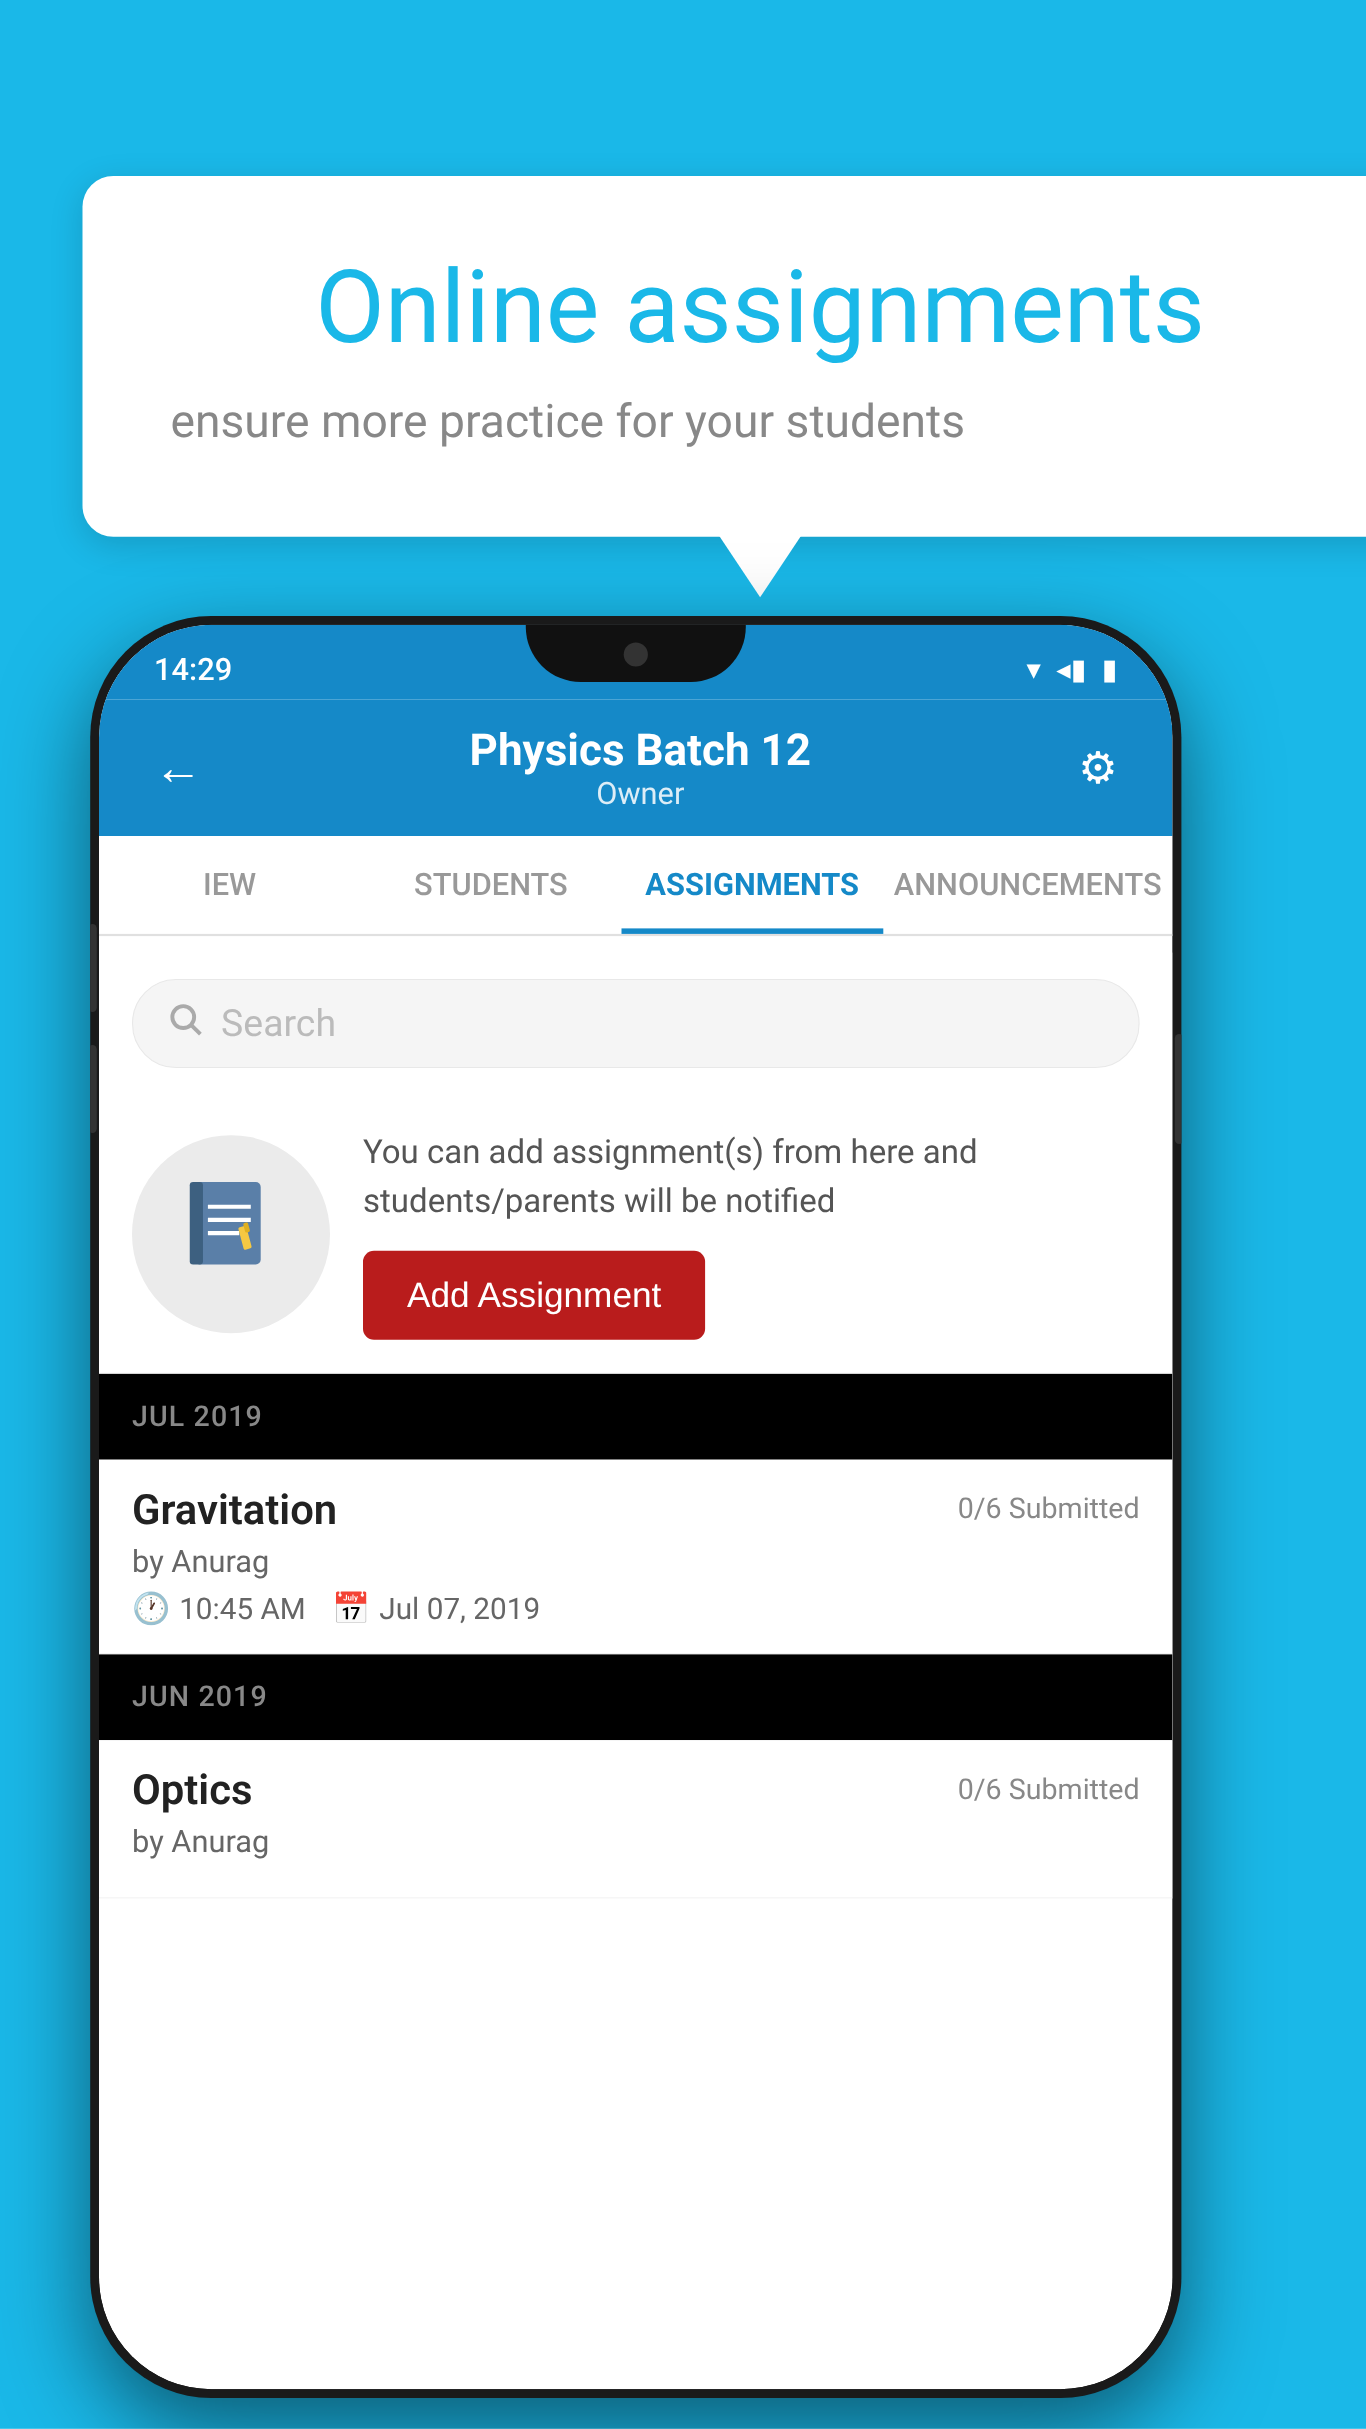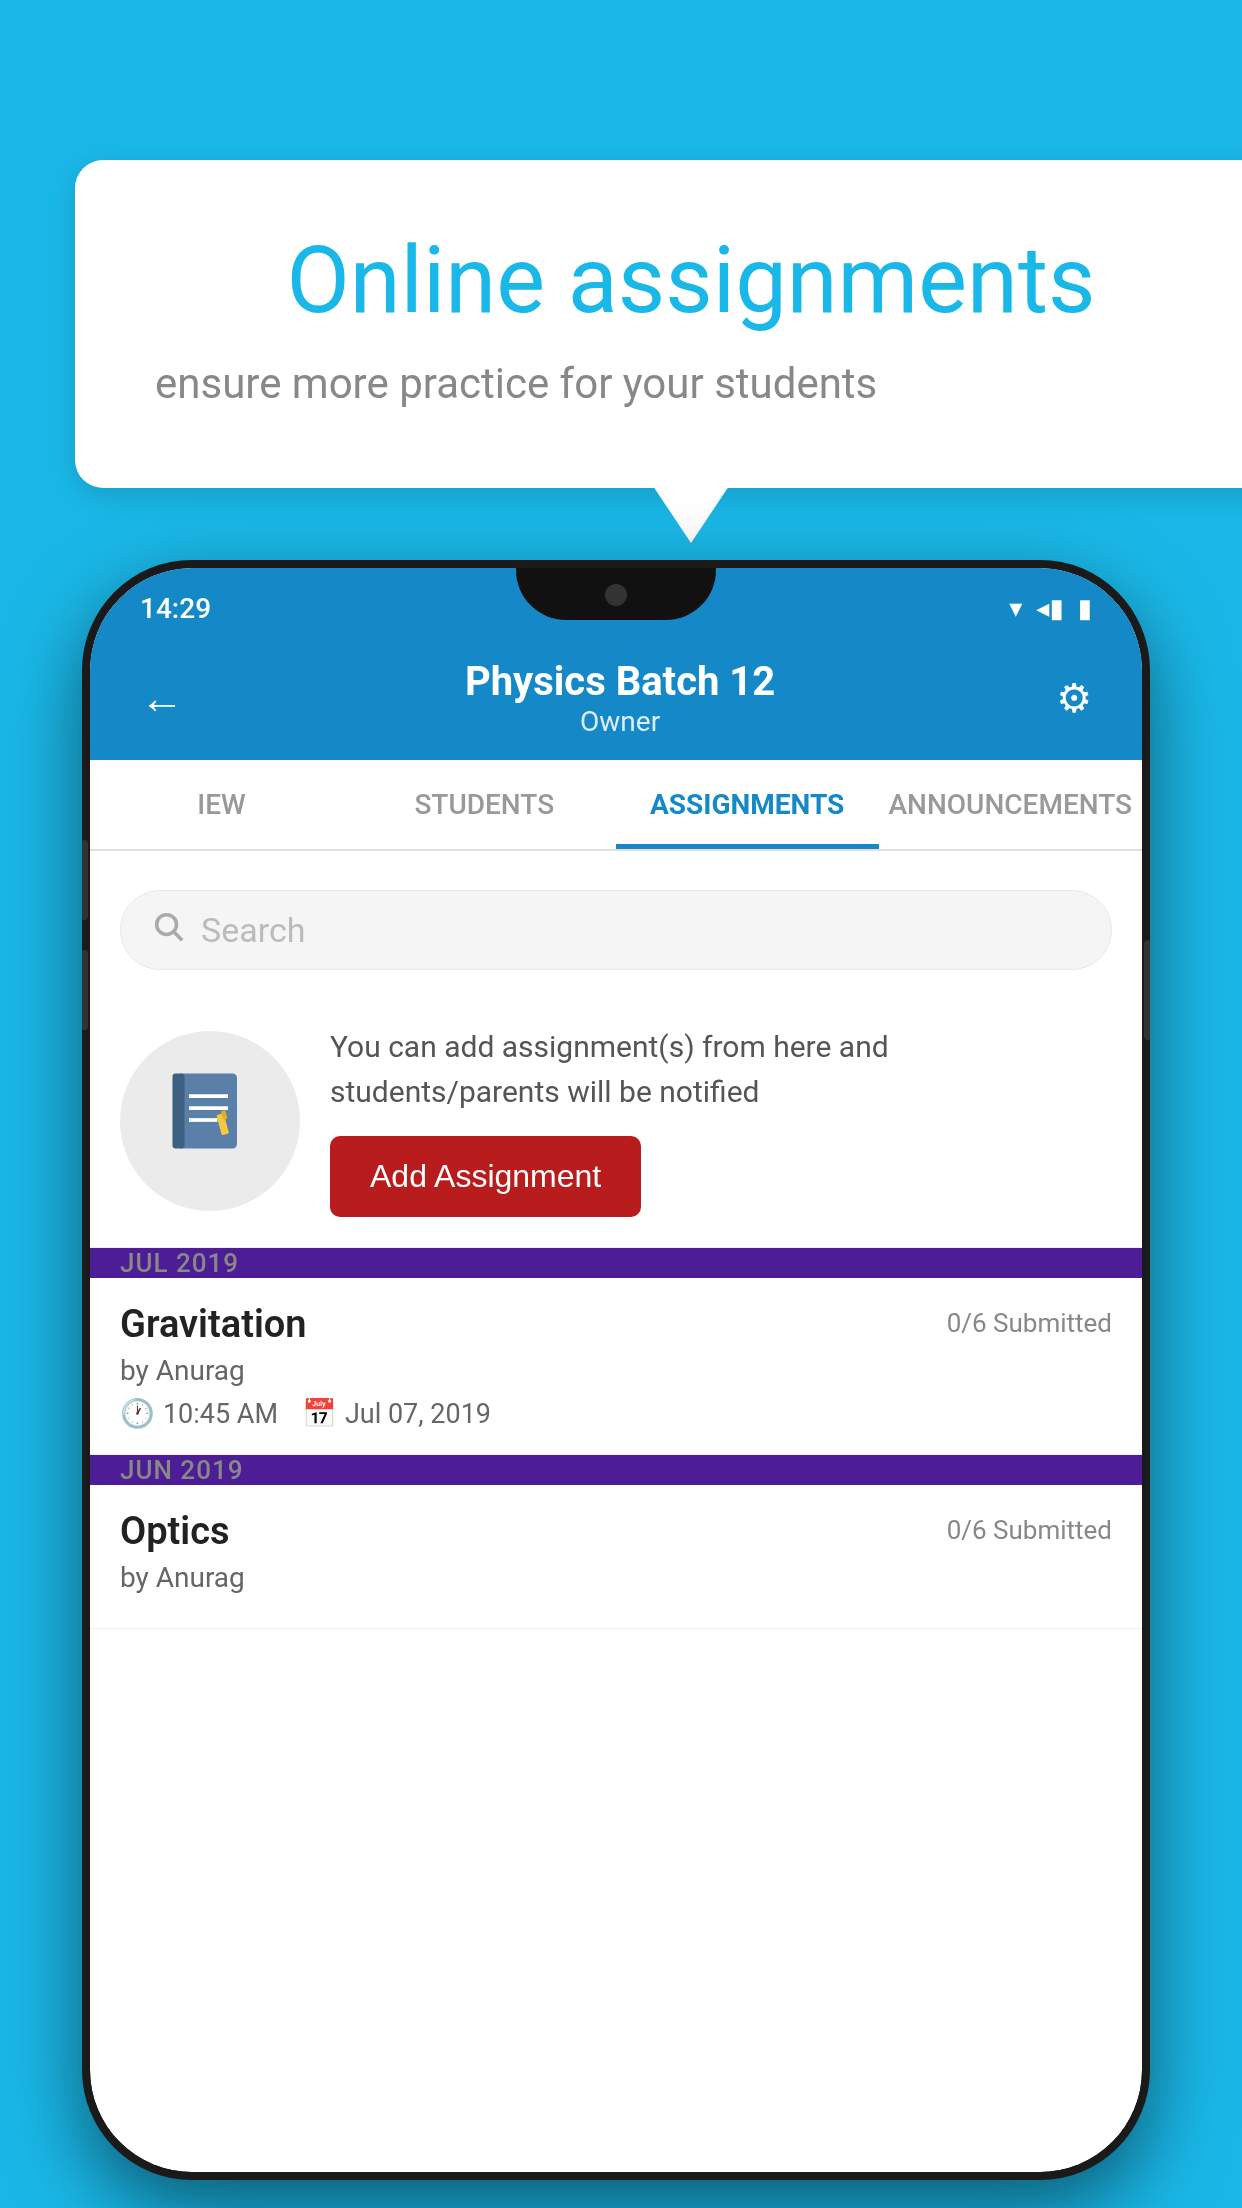--- a/index.html
+++ b/index.html
@@ -49,21 +49,21 @@
       color: #888;
       font-size: 42px;
       font-weight: 400;
     }
 
     
     .phone-frame {
       position: absolute;
       top: 560px;
       left: 82px;
-      width: 1068px;
+      width: 992px;
       height: 1620px;
       background: #1a1a1a;
       border-radius: 110px;
       box-shadow: 0 30px 80px rgba(0,0,0,0.5);
       overflow: hidden;
     }
 
     
     .phone-inner {
       position: absolute;
@@ -284,22 +284,22 @@
       border: none;
       border-radius: 10px;
       padding: 22px 40px;
       font-size: 32px;
       font-weight: 500;
       cursor: pointer;
     }
 
     
     .section-header {
-      background: #4c1d95;
-      padding: 0 30px;
+      background: #000000;
+      padding: 24px 30px;
       color: #888;
       font-size: 26px;
       font-weight: 500;
       letter-spacing: 1px;
     }
 
     
     .assignment-item {
       padding: 24px 30px;
       border-bottom: 1px solid #eee;

